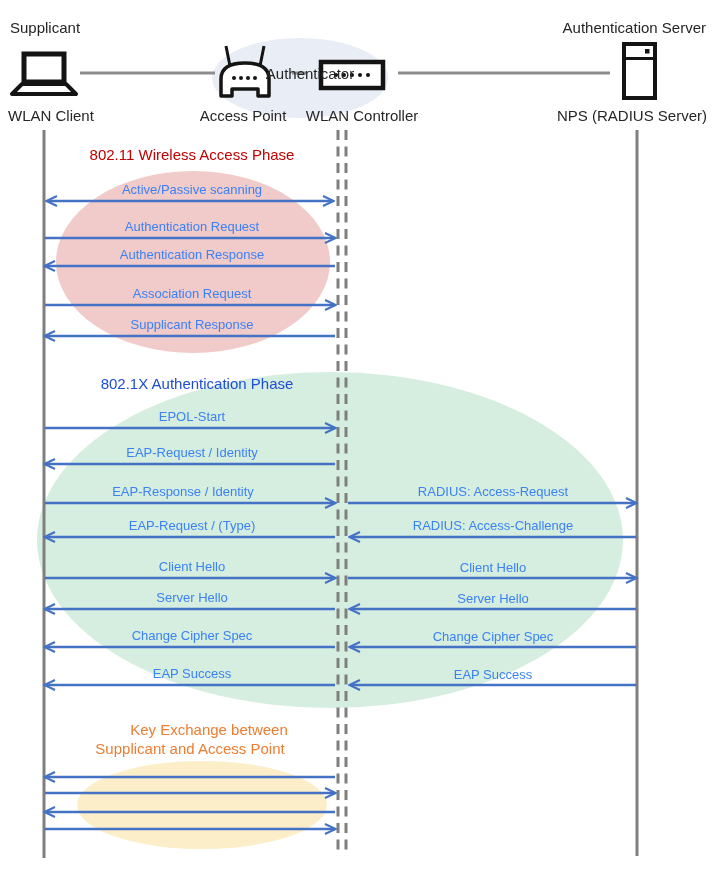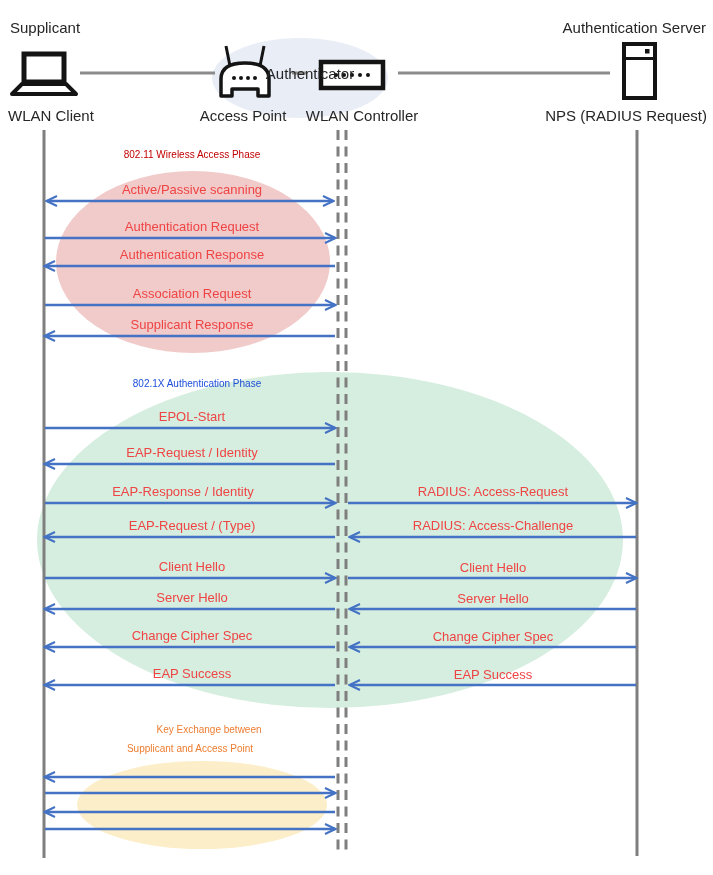--- a/index.html
+++ b/index.html
@@ -1,24 +1,24 @@
 <!DOCTYPE html>
 <html><head>
 <meta charset="utf-8">
 <style>
   html,body{margin:0;padding:0;background:#ffffff;}
   #stage{position:relative;width:713px;height:875px;background:#ffffff;overflow:hidden;
          font-family:"Liberation Sans", sans-serif;color:#262626;}
   #diagram-svg{position:absolute;left:0;top:0;width:713px;height:875px;}
-  .lbl{position:absolute;white-space:nowrap;font-size:13px;color:#ef4444;
+  .lbl{position:absolute;white-space:nowrap;font-size:13px;color:#3b82f6;
        transform:translateX(-50%);line-height:15px;}
   .lbl.anchor-left{transform:none;}
   .lbl.anchor-right{transform:none;margin-left:20px;}
   .hdr{font-size:15px;color:#262626;}
-  .phase-title{font-size:10px;}
+  .phase-title{font-size:15px;}
   .phase-red{color:#C00000;}
   .phase-green{color:#1d4ed8;}
   .phase-orange{color:#ED7D31;text-align:center;}
 </style>
 </head>
 <body>
 
 <div id="stage">
 
   <svg id="diagram-svg" viewBox="0 0 713 875" xmlns="http://www.w3.org/2000/svg">
@@ -106,21 +106,21 @@
     </g>
   </svg>
 
   <div class="lbl hdr anchor-left" style="left:10px;top:20px;">Supplicant</div>
   <div class="lbl hdr" style="left:310px;top:20px;margin-top:46px;">Authenticator</div>
   <div class="lbl hdr anchor-right" style="right:7px;top:20px;">Authentication Server</div>
 
   <div class="lbl hdr anchor-left" style="left:8px;top:108px;">WLAN Client</div>
   <div class="lbl hdr" style="left:243px;top:108px;">Access Point</div>
   <div class="lbl hdr" style="left:362px;top:108px;">WLAN Controller</div>
-  <div class="lbl hdr anchor-right" style="right:6px;top:108px;">NPS (RADIUS Request)</div>
+  <div class="lbl hdr anchor-right" style="right:6px;top:108px;">NPS (RADIUS Server)</div>
 
   <div class="lbl phase-title phase-red" style="left:192px;top:147px;">802.11 Wireless Access Phase</div>
   <div class="lbl phase-title phase-green" style="left:197px;top:376px;">802.1X Authentication Phase</div>
   <div class="lbl phase-title phase-orange" style="left:190px;top:722px;margin-left:19px;">Key Exchange between</div>
   <div class="lbl phase-title phase-orange" style="left:190px;top:741px;">Supplicant and Access Point</div>
 
   <div class="lbl" style="left:192px;top:182px;">Active/Passive scanning</div>
   <div class="lbl" style="left:192px;top:219px;">Authentication Request</div>
   <div class="lbl" style="left:192px;top:247px;">Authentication Response</div>
   <div class="lbl" style="left:192px;top:286px;">Association Request</div>

